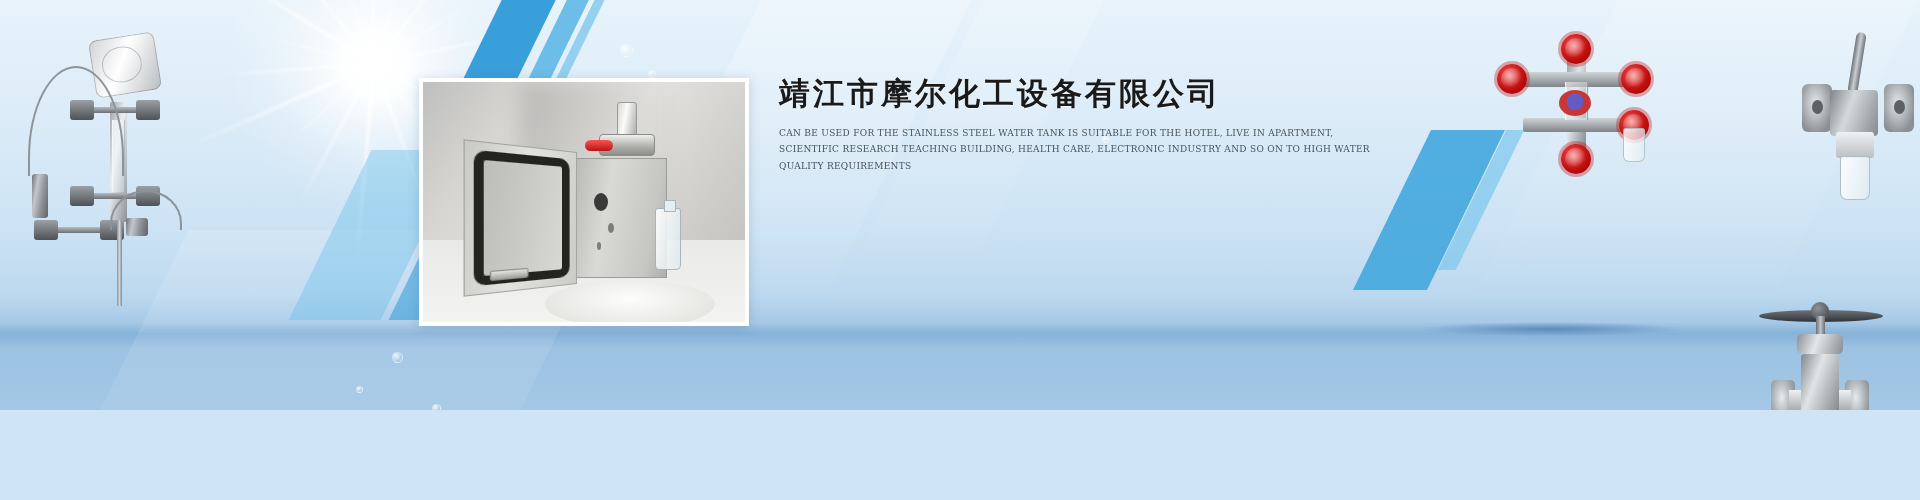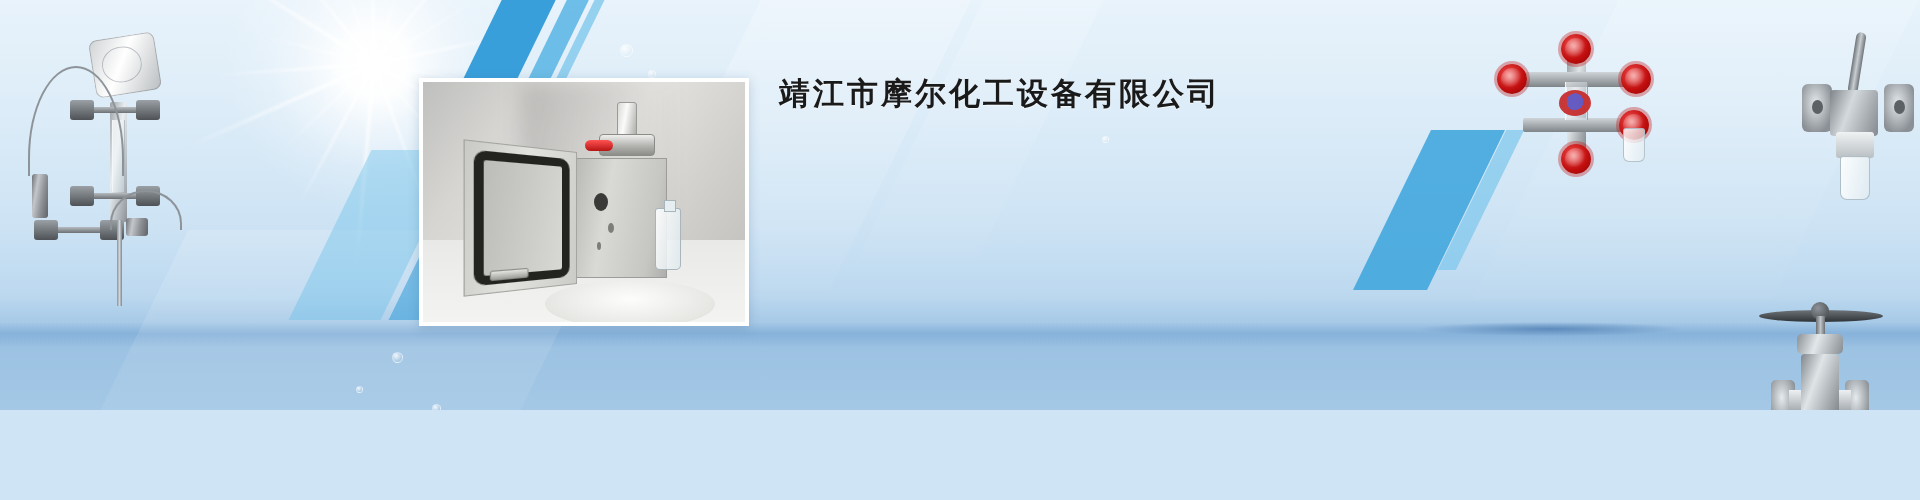--- a/index.html
+++ b/index.html
@@ -387,20 +387,21 @@
       <div class="valve-top">
         <div class="stack"></div>
           <div class="flange"></div>
           <div class="redcap"></div>
       </div>
     </div>
   </div>
 
   <div class="copy">
     <div class="company">靖江市摩尔化工设备有限公司</div>
+    <div class="eng">CAN BE USED FOR THE STAINLESS STEEL WATER TANK IS SUITABLE FOR THE HOTEL, LIVE IN APARTMENT, SCIENTIFIC RESEARCH TEACHING BUILDING, HEALTH CARE, ELECTRONIC INDUSTRY AND SO ON TO HIGH WATER QUALITY REQUIREMENTS</div>
   </div>
 
   <div class="tree">
     <div class="pipe-v"></div>
     <div class="pipe-h"></div>
     <div class="pipe-h2"></div>
     <div class="sight"></div>
     <div class="badge"></div>
     <div class="hw" style="left:64px;top:-8px"></div>
     <div class="hw" style="left:0px;top:22px"></div>

